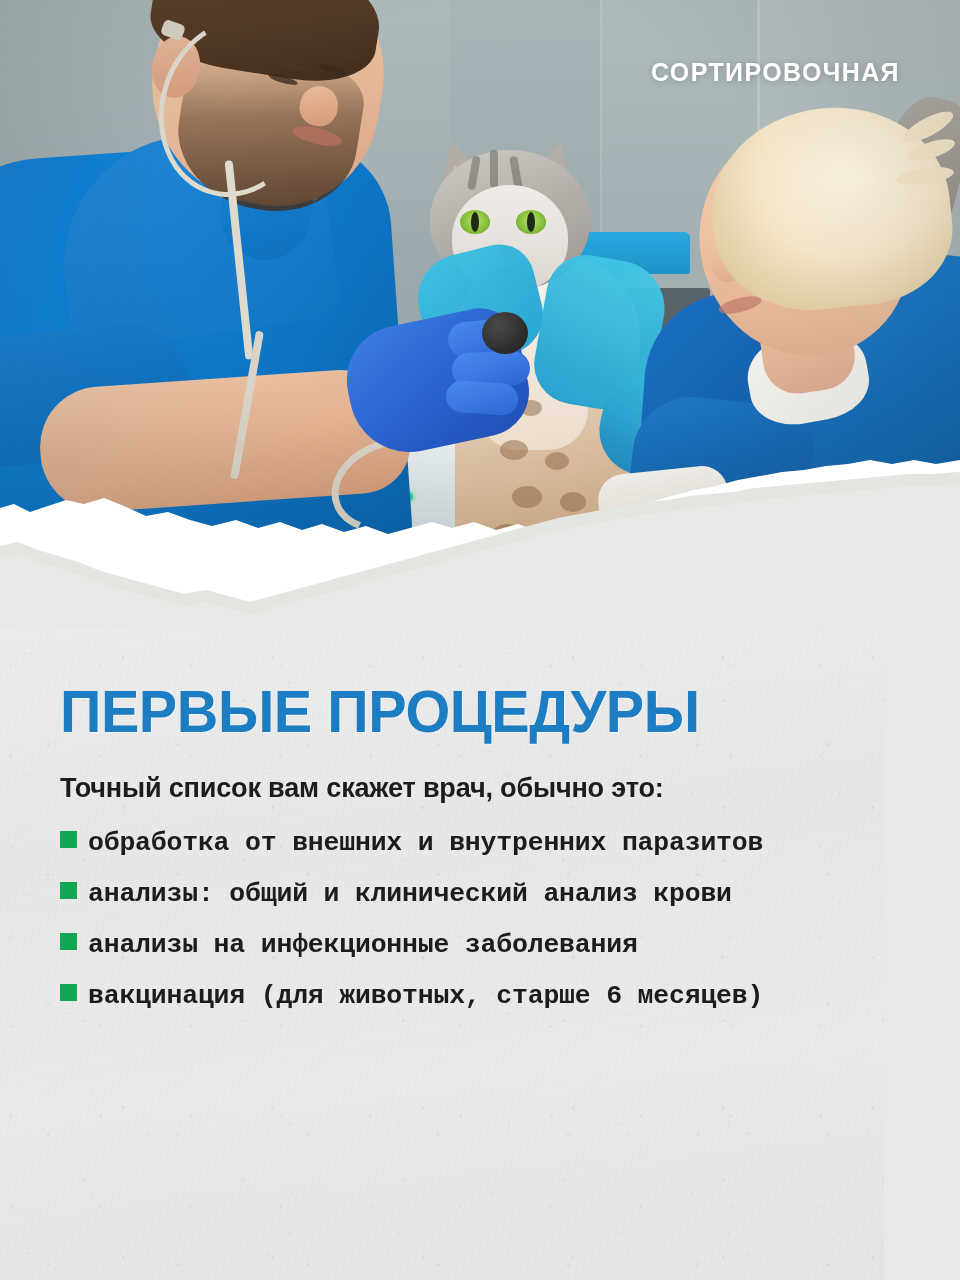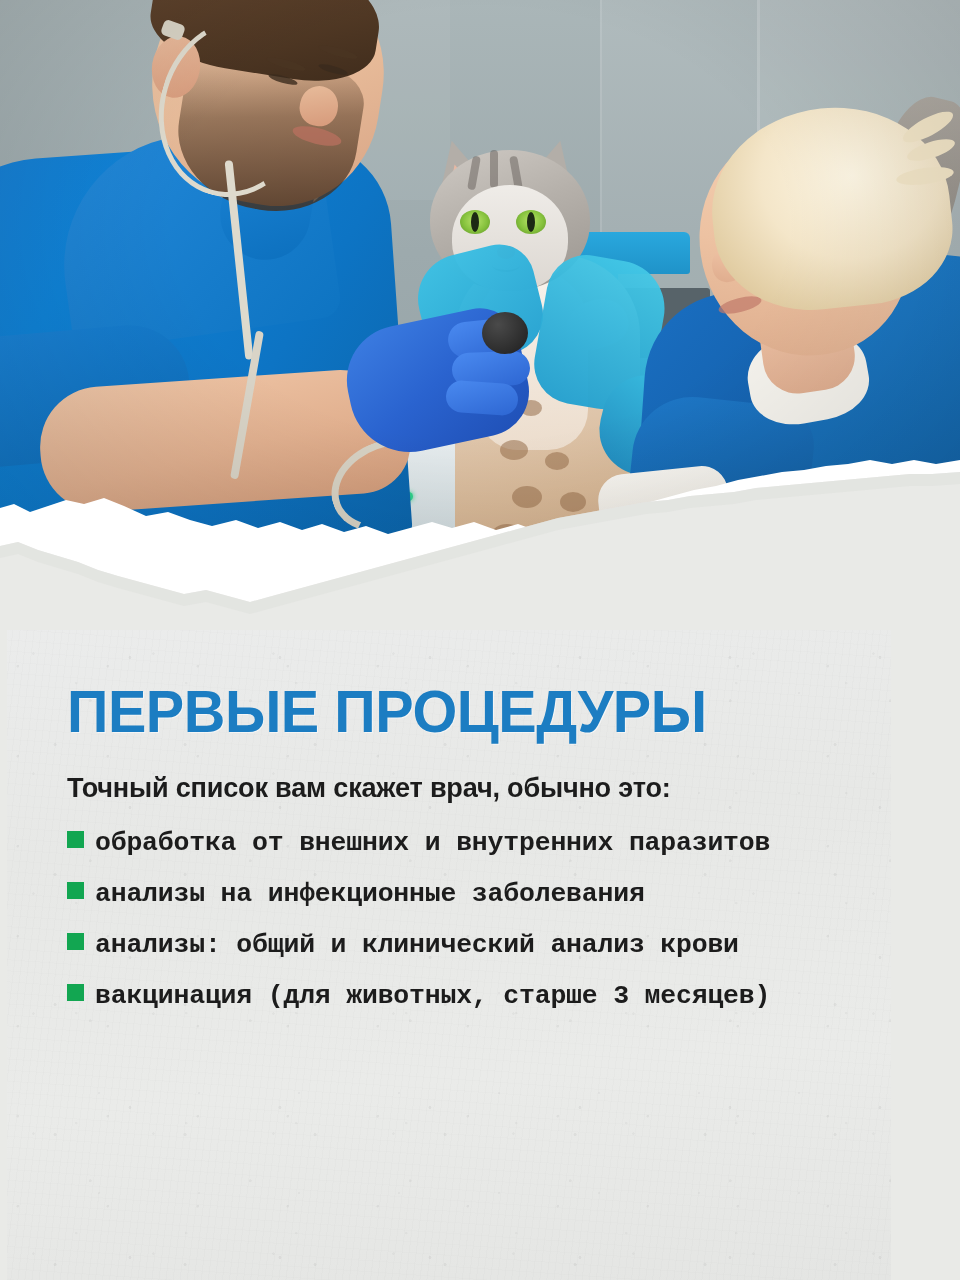--- a/index.html
+++ b/index.html
@@ -397,21 +397,20 @@
     position:absolute; left:0; top:430px; width:960px; height:200px; z-index:20;
   }
   .tear-white{ position:absolute; left:0; top:0; width:960px; height:200px; }
   .tear-gray{ position:absolute; left:0; top:0; width:960px; height:200px; }
 
   
   .paper{
     position:absolute; left:0; top:560px; width:884px; height:720px;
     background:#e9eae7;
     z-index:15;
-    margin-left:7px;
   }
   .paper-texture{
     position:absolute; inset:0;
     background-image:
       radial-gradient(circle at 12% 18%, rgba(120,120,120,.10) 0 1.1px, transparent 1.6px),
       radial-gradient(circle at 37% 42%, rgba(110,110,110,.09) 0 1.3px, transparent 1.8px),
       radial-gradient(circle at 63% 12%, rgba(130,130,130,.08) 0 1px, transparent 1.5px),
       radial-gradient(circle at 82% 65%, rgba(115,115,115,.10) 0 1.2px, transparent 1.7px),
       radial-gradient(circle at 22% 78%, rgba(125,125,125,.08) 0 1px, transparent 1.5px),
       radial-gradient(circle at 52% 88%, rgba(120,120,120,.09) 0 1.2px, transparent 1.7px),
@@ -572,42 +571,43 @@
       <div class="w-hair"></div>
       <div class="w-hair-wisp whw1"></div>
       <div class="w-hair-wisp whw2"></div>
       <div class="w-hair-wisp whw3"></div>
       <div class="w-wrap"></div>
 
       <div class="photo-vignette"></div>
     </div>
   </div>
 
+  <div class="header-label">СОРТИРОВОЧНАЯ</div>
 
   <div class="paper">
     <div class="paper-texture"></div>
     <div class="paper-fibers"></div>
 
     <div class="content">
       <h1 class="title">ПЕРВЫЕ ПРОЦЕДУРЫ</h1>
 
       <p class="subtitle">Точный список вам скажет врач, обычно это:</p>
 
       <ul class="list">
         <li class="list-item">
           <span class="bullet"></span><span>обработка от внешних и внутренних паразитов</span>
         </li>
         <li class="list-item">
+          <span class="bullet"></span><span>анализы: общий и клинический анализ крови</span>
+        </li>
+        <li class="list-item">
           <span class="bullet"></span><span>анализы на инфекционные заболевания</span>
         </li>
         <li class="list-item">
-          <span class="bullet"></span><span>анализы: общий и клинический анализ крови</span>
-        </li>
-        <li class="list-item">
-          <span class="bullet"></span><span>вакцинация (для животных, старше 3 месяцев)</span>
+          <span class="bullet"></span><span>вакцинация (для животных, старше 6 месяцев)</span>
         </li>
       </ul>
     </div>
   </div>
 
   <div class="tear-wrap">
     <svg class="tear-white" viewBox="0 0 960 200" preserveAspectRatio="none">
       <path d="M0,78 L14,74 L30,82 L48,76 L66,70 L84,74 L104,68 L124,76 L146,86 L168,82
                L190,90 L212,96 L236,90 L258,98 L280,92 L302,100 L322,94 L344,102 L366,96
                L388,104 L410,98 L432,92 L452,98 L474,92 L496,100 L518,94 L540,102 L562,96

